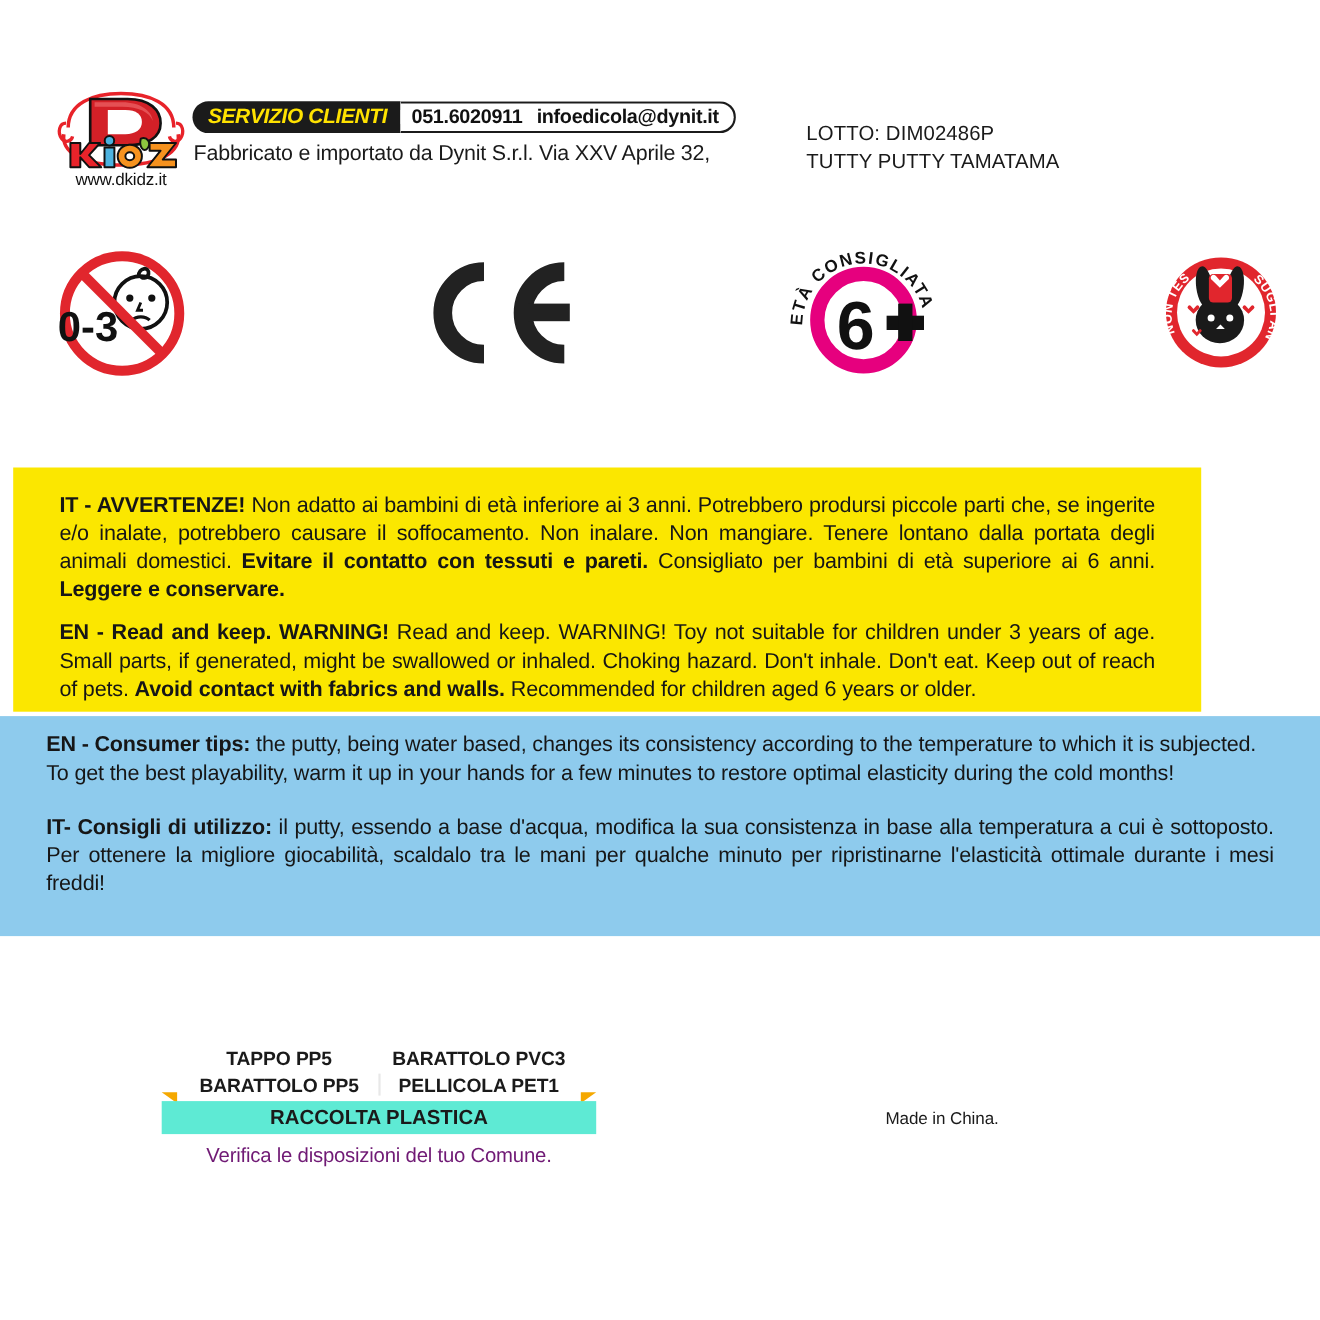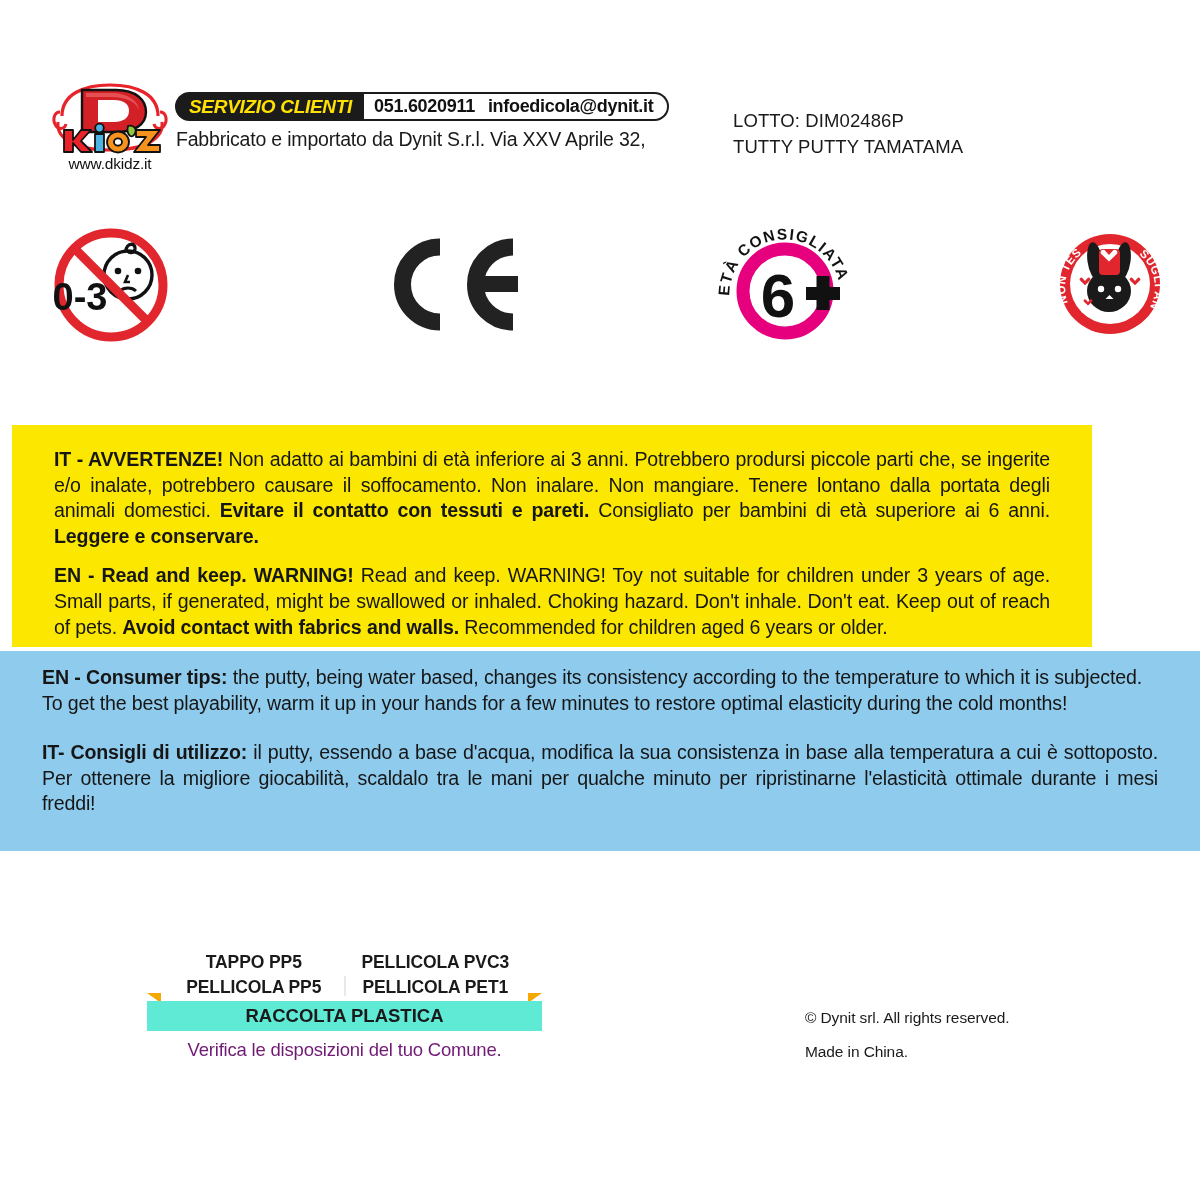--- a/index.html
+++ b/index.html
@@ -402,34 +402,33 @@
     <p class="para first-t">
       <b>IT- Consigli di utilizzo:</b><span> il putty, essendo a base d'acqua, modifica la sua consistenza in base alla temperatura a cui è sottoposto. Per ottenere la migliore giocabilità, scaldalo tra le mani per qualche minuto per ripristinarne l'elasticità ottimale durante i mesi freddi!</span>
     </p>
   </div>
 </div>
 
 <div class="recycle">
   <div class="recycle-rows">
     <div class="recycle-line">
       <span>TAPPO PP5</span>
-      <span>PELLICOLA PVC3</span>
+      <span>BARATTOLO PVC3</span>
     </div>
     <div class="recycle-line">
-      <span>PELLICOLA PP5</span>
+      <span>BARATTOLO PP5</span>
       <span>PELLICOLA PET1</span>
     </div>
     <div class="divider-dots"></div>
     <div class="ribbon">
       <div class="ribbon-tip left"></div>
       <div class="ribbon-tip right"></div>
       <div class="ribbon-band">
         <span class="ribbon-label">RACCOLTA PLASTICA</span>
       </div>
     </div>
     <div class="recycle-note">Verifica le disposizioni del tuo Comune.</div>
   </div>
 </div>
 
 <div class="copyright">
-  <div>© Dynit srl. All rights reserved.</div>
   <div>Made in China.</div>
 </div>
 
 </body></html>

